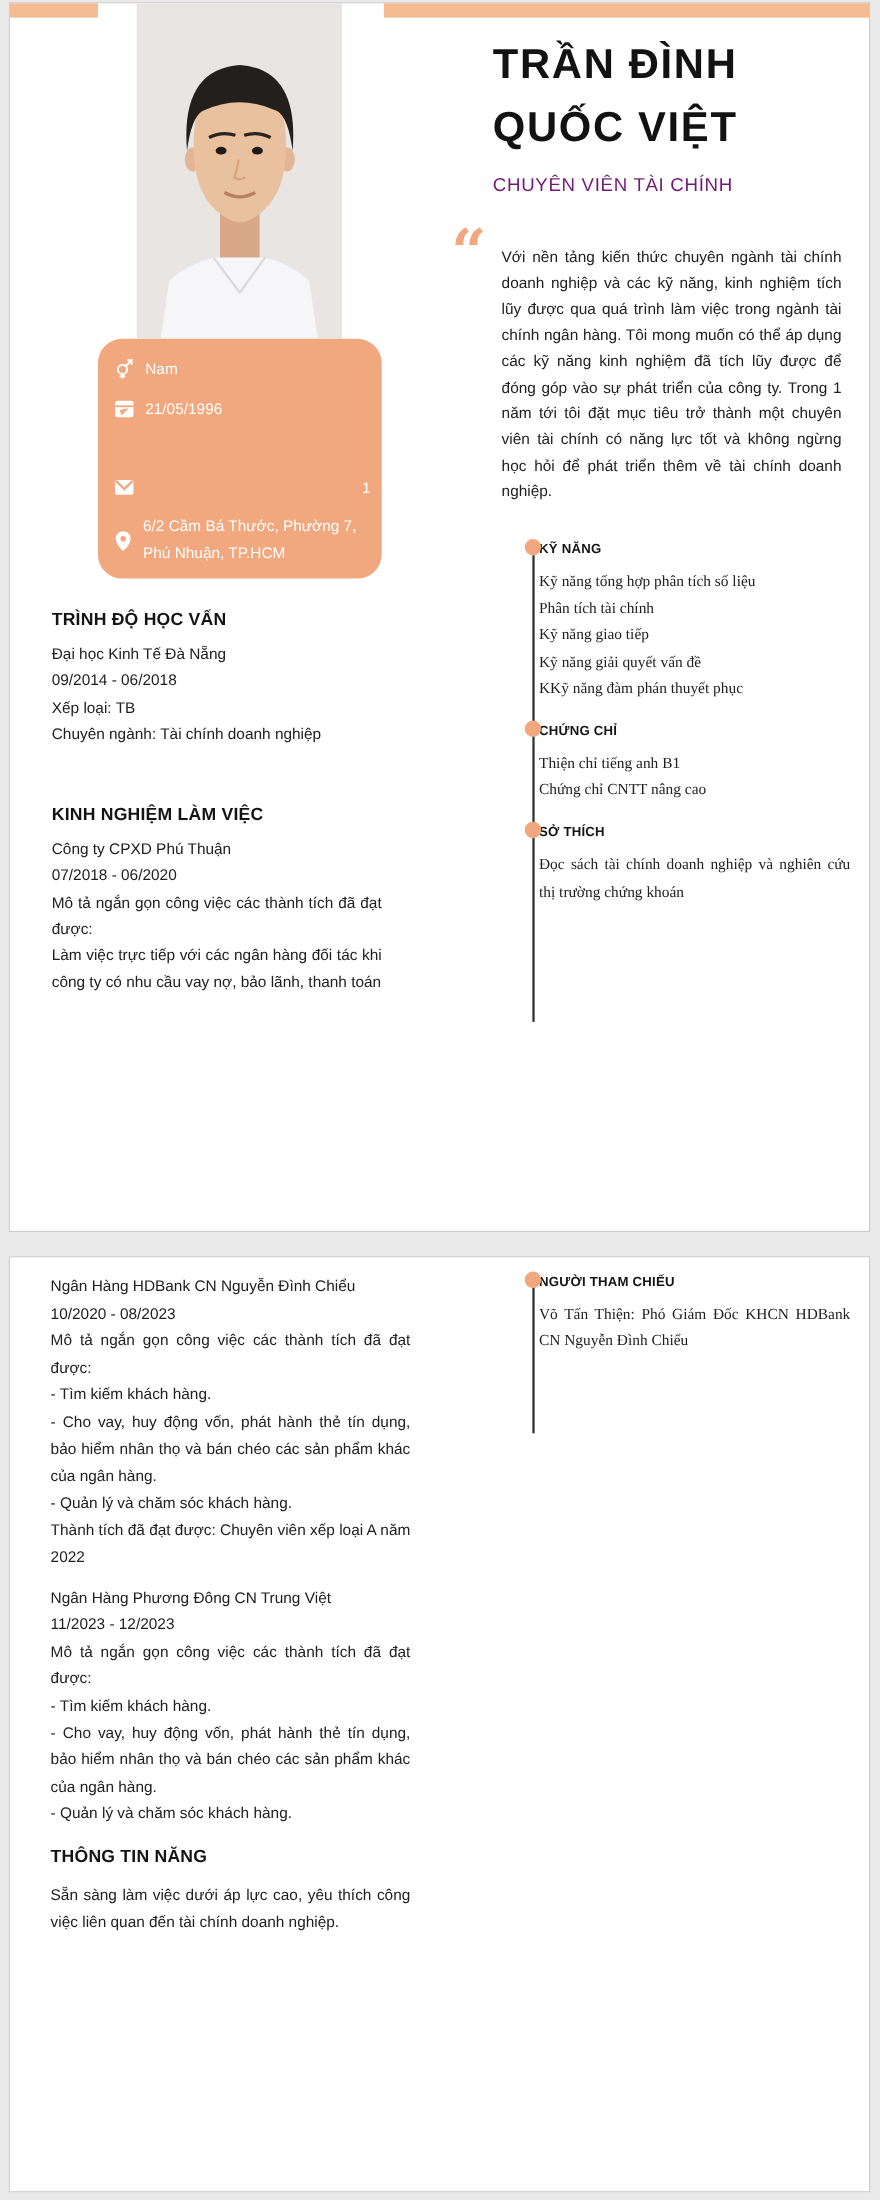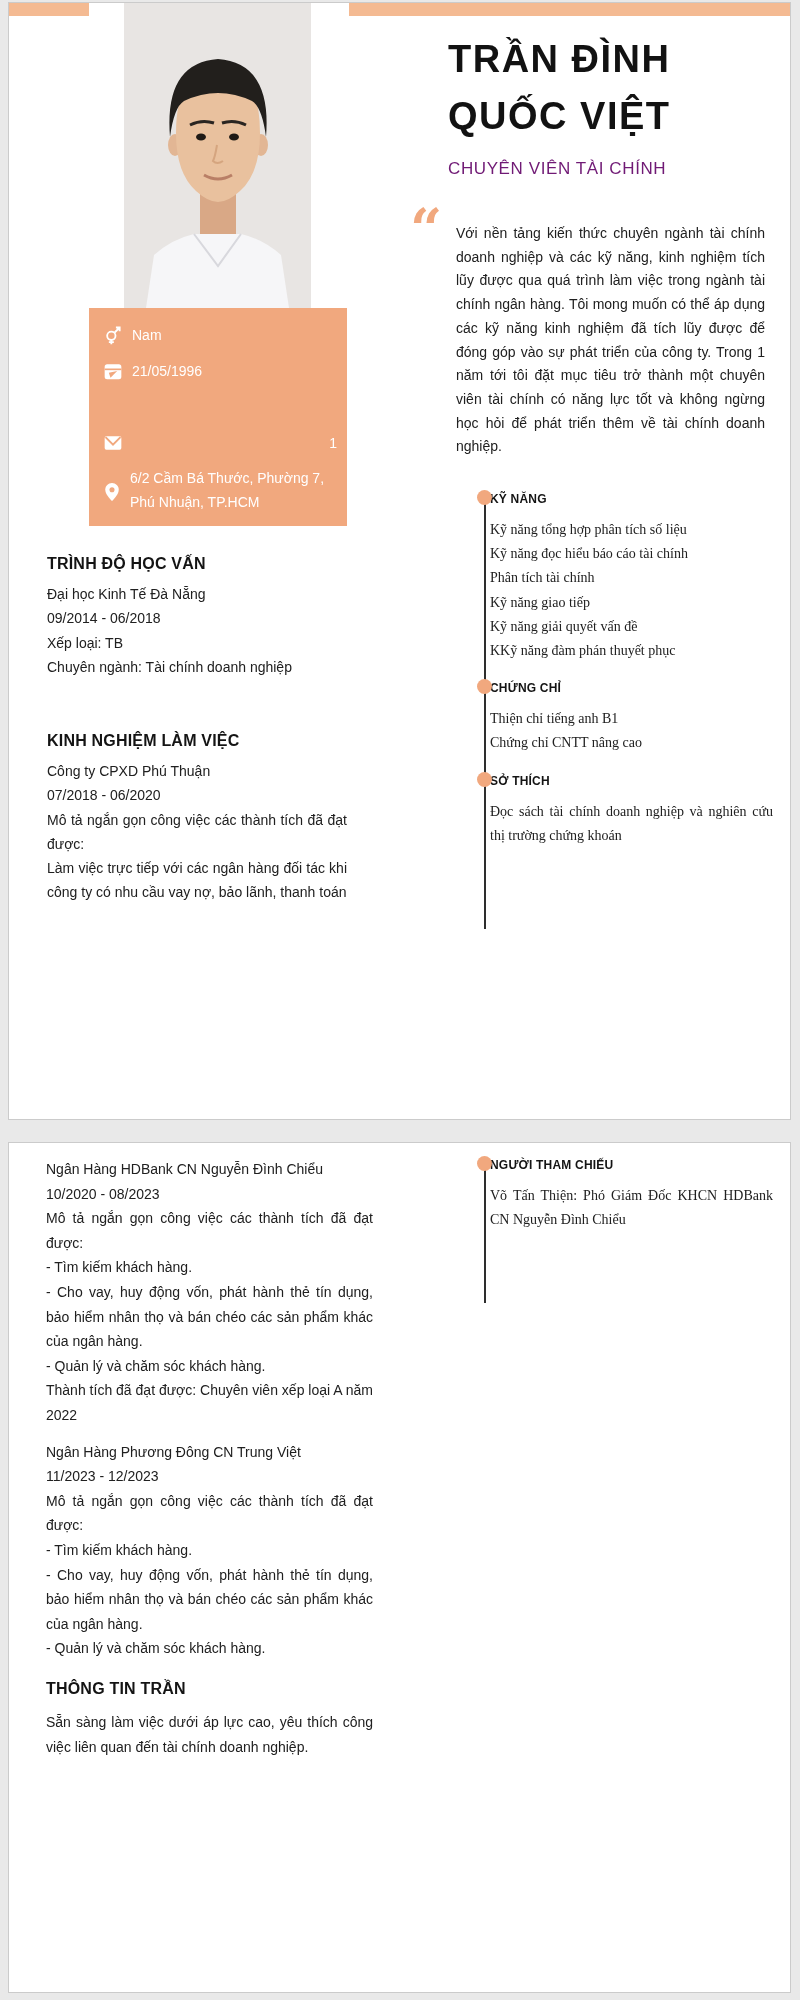--- a/index.html
+++ b/index.html
@@ -18,21 +18,21 @@
   .bar-right{left:340px;right:0;}
 
   
   .photo{position:absolute;left:115px;top:0;width:187px;height:305px;}
   .photo svg{display:block;}
 
   
   .info-box{
     position:absolute;left:80px;top:305px;width:258px;height:218px;
     background:#f1a87e;color:#fff;box-sizing:border-box;
-    padding:14px 8px 0 14px;font-size:14px;
+    padding:14px 8px 0 14px;font-size:14px;border-radius:22px;
   }
   .info-row{display:flex;align-items:center;gap:9px;min-height:25px;margin-bottom:11px;}
   .info-row svg{flex:0 0 auto;}
   .info-row.address-row{align-items:center;}
   .info-row.address-row svg{margin-top:3px;}
   .info-row.address-row span{line-height:24px;}
   .email-tail{margin-left:auto;padding-right:2px;}
   .blank-row{min-height:25px;margin-bottom:11px;}
 
   
@@ -157,21 +157,20 @@
     <p class="just">Mô tả ngắn gọn công việc các thành tích đã đạt được:</p>
     <p class="just">Làm việc trực tiếp với các ngân hàng đối tác khi công ty có nhu cầu vay nợ, bảo lãnh, thanh toán</p>
   </div>
 
   <div class="timeline" id="tl1">
     <div class="tl-line"></div>
 
     <div class="tl-section">
       <h3>KỸ NĂNG</h3>
       <p class="just">Kỹ năng tổng hợp phân tích số liệu</p>
-      <p class="just">Kỹ năng đọc hiểu báo cáo tài chính</p>
       <p>Phân tích tài chính</p>
       <p>Kỹ năng giao tiếp</p>
       <p>Kỹ năng giải quyết vấn đề</p>
       <p>KKỹ năng đàm phán thuyết phục</p>
     </div>
 
     <div class="tl-section">
       <h3>CHỨNG CHỈ</h3>
       <p>Thiện chỉ tiếng anh B1</p>
       <p>Chứng chỉ CNTT nâng cao</p>
@@ -201,21 +200,21 @@
     <div class="job">
       <p>Ngân Hàng Phương Đông CN Trung Việt</p>
       <p>11/2023 - 12/2023</p>
       <p class="just">Mô tả ngắn gọn công việc các thành tích đã đạt được:</p>
       <p class="just">- Tìm kiếm khách hàng.</p>
       <p class="just">- Cho vay, huy động vốn, phát hành thẻ tín dụng, bảo hiểm nhân thọ và bán chéo các sản phẩm khác của ngân hàng.</p>
       <p class="just">- Quản lý và chăm sóc khách hàng.</p>
     </div>
 
     <div>
-      <h2 class="sec-heading">THÔNG TIN TRẦN</h2>
+      <h2 class="sec-heading">THÔNG TIN NĂNG</h2>
       <p class="just">Sẵn sàng làm việc dưới áp lực cao, yêu thích công việc liên quan đến tài chính doanh nghiệp.</p>
     </div>
   </div>
 
   <div class="timeline" id="tl2">
     <div class="tl-line"></div>
     <div class="tl-section">
       <h3>NGƯỜI THAM CHIẾU</h3>
       <p class="just">Võ Tấn Thiện: Phó Giám Đốc KHCN HDBank CN Nguyễn Đình Chiểu</p>
     </div>

